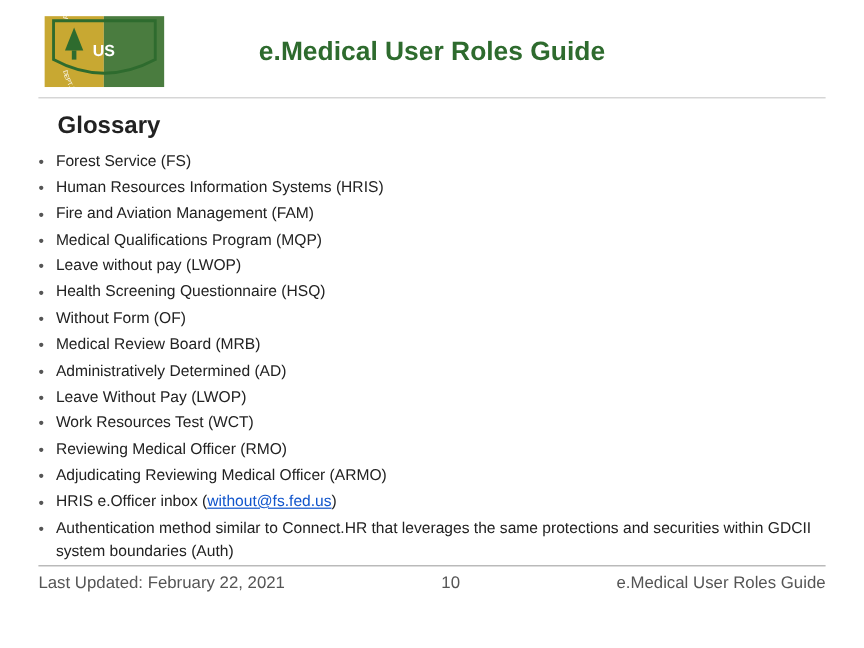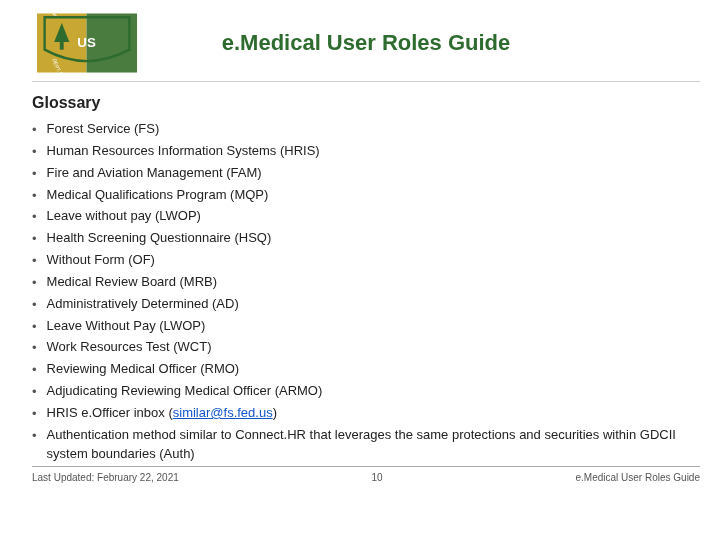--- a/index.html
+++ b/index.html
@@ -10,21 +10,21 @@
       font-family: Arial, sans-serif;
       font-size: 13px;
       color: #222;
       overflow: hidden;
     }
     .page {
       width: 720px;
       height: 392px;
       display: flex;
       flex-direction: column;
-      padding: 0 20px 0 32px;
+      padding: 0 32px 0 32px;
     }
     
     .header {
       display: flex;
       align-items: center;
       padding: 10px 0 6px 0;
       border-bottom: 1px solid #ccc;
       margin-bottom: 8px;
     }
     .logo-container {
@@ -47,25 +47,26 @@
     .header-title {
       flex: 1;
       text-align: center;
       font-size: 22px;
       font-weight: bold;
       color: #2e6b2e;
       padding-right: 110px;
     }
     
     .glossary-title {
-      font-size: 16px;
+      font-size: 20px;
       font-weight: bold;
       color: #222;
       margin-bottom: 8px;
       margin-top: 4px;
+      margin-left: 16px;
     }
     .glossary-list {
       list-style: none;
       padding: 0;
       margin: 0;
     }
     .glossary-list li {
       display: flex;
       align-items: flex-start;
       margin-bottom: 2px;
@@ -85,21 +86,21 @@
       text-decoration: underline;
     }
     
     .footer {
       margin-top: auto;
       border-top: 1px solid #aaa;
       display: flex;
       justify-content: space-between;
       align-items: center;
       padding: 5px 0 5px 0;
-      font-size: 10px;
+      font-size: 14px;
       color: #555;
     }
   </style>
 </head>
 <body>
 
 <div class="page">
 
   <div class="header">
     <div class="logo-container">
@@ -186,21 +187,21 @@
       <span class="item-text">Reviewing Medical Officer (RMO)</span>
     </li>
     <li>
       <span class="bullet">•</span>
       <span class="item-text">Adjudicating Reviewing Medical Officer (ARMO)</span>
     </li>
 
     <li>
       <span class="bullet">•</span>
       <span class="item-text">
-        <span>HRIS e.Officer inbox (</span><a class="link-text" href="mailto:emedical@fs.fed.us">similar@fs.fed.us</a><span>)</span>
+        <span>HRIS e.Officer inbox (</span><a class="link-text" href="mailto:emedical@fs.fed.us">without@fs.fed.us</a><span>)</span>
       </span>
     </li>
 
     <li>
       <span class="bullet">•</span>
       <span class="item-text">Authentication method similar to Connect.HR that leverages the same protections and securities within GDCII system boundaries (Auth)</span>
     </li>
   </ul>
 
   <div class="footer">

